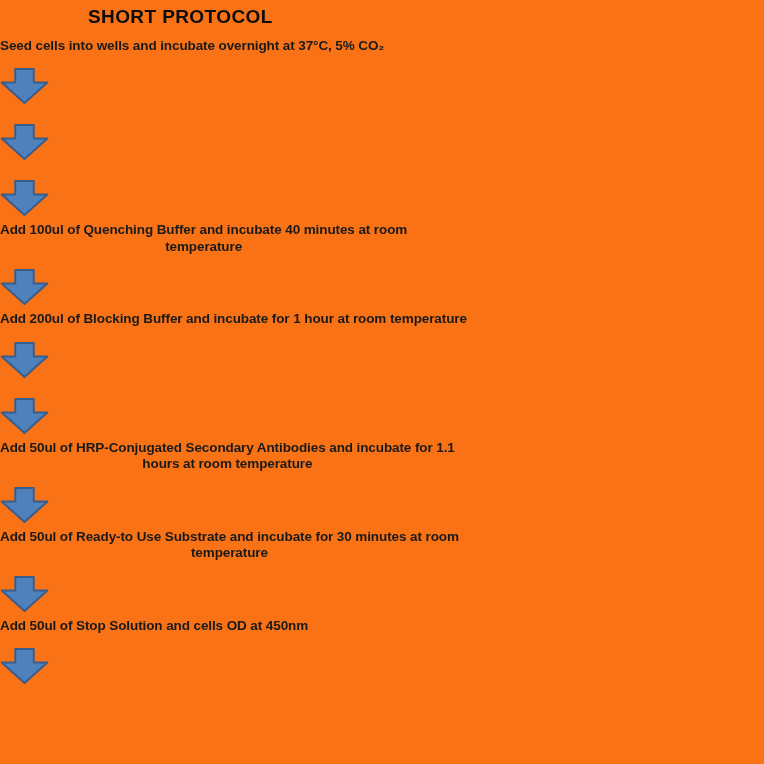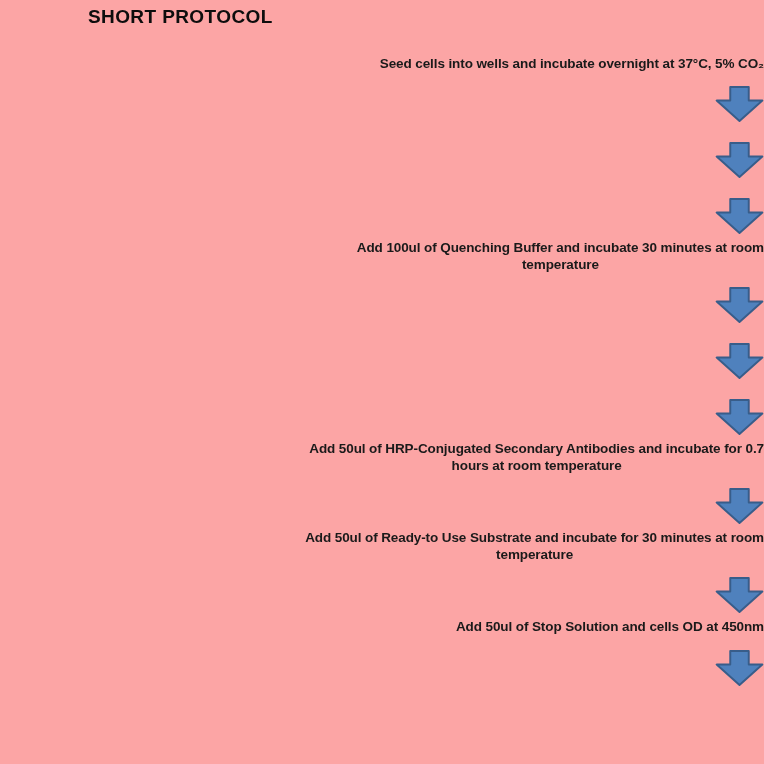--- a/index.html
+++ b/index.html
@@ -4,36 +4,36 @@
 <style>
   html, body {
     margin: 0;
     padding: 0;
     background: #ffffff;
   }
   .canvas {
     position: relative;
     width: 764px;
     height: 764px;
-    background: #fca5a5;
+    background: #f97316;
     overflow: hidden;
     font-family: "Liberation Sans", "DejaVu Sans", sans-serif;
   }
   .title {
     margin: 6px 0 0 88px;
     font-size: 19px;
     font-weight: bold;
     color: #0d0d0d;
     letter-spacing: 0.4px;
   }
   .flow {
     display: flex;
     flex-direction: column;
-    align-items: flex-end;
-    margin-top: 28px;
+    align-items: flex-start;
+    margin-top: 10px;
   }
   .step-text {
     font-size: 13.5px;
     font-weight: bold;
     color: #1a1a1a;
     text-align: center;
     line-height: 1.22;
     white-space: pre-line;
     max-width: 640px;
     letter-spacing: -0.1px;
@@ -63,38 +63,39 @@
 
     <svg class="arrow" viewBox="0 0 50 37" xmlns="http://www.w3.org/2000/svg">
       <path d="M15.5 1 H34.5 V15 H48.5 L25 36 L1.5 15 H15.5 Z" stroke-width="2" stroke-linejoin="round" fill="#4F81BD" stroke="#385D8A"></path>
     </svg>
 
 
     <svg class="arrow" viewBox="0 0 50 37" xmlns="http://www.w3.org/2000/svg">
       <path d="M15.5 1 H34.5 V15 H48.5 L25 36 L1.5 15 H15.5 Z" stroke-width="2" stroke-linejoin="round" fill="#4F81BD" stroke="#385D8A"></path>
     </svg>
 
-    <div class="step-text">Add 100ul of Quenching Buffer and incubate 30 minutes at room
+    <div class="step-text">Add 100ul of Quenching Buffer and incubate 40 minutes at room
 temperature</div>
+
+    <svg class="arrow" viewBox="0 0 50 37" xmlns="http://www.w3.org/2000/svg">
+      <path d="M15.5 1 H34.5 V15 H48.5 L25 36 L1.5 15 H15.5 Z" stroke-width="2" stroke-linejoin="round" fill="#4F81BD" stroke="#385D8A"></path>
+    </svg>
+
+    <div class="step-text">Add 200ul of Blocking Buffer and incubate for 1 hour at room temperature</div>
 
     <svg class="arrow" viewBox="0 0 50 37" xmlns="http://www.w3.org/2000/svg">
       <path d="M15.5 1 H34.5 V15 H48.5 L25 36 L1.5 15 H15.5 Z" stroke-width="2" stroke-linejoin="round" fill="#4F81BD" stroke="#385D8A"></path>
     </svg>
 
 
     <svg class="arrow" viewBox="0 0 50 37" xmlns="http://www.w3.org/2000/svg">
       <path d="M15.5 1 H34.5 V15 H48.5 L25 36 L1.5 15 H15.5 Z" stroke-width="2" stroke-linejoin="round" fill="#4F81BD" stroke="#385D8A"></path>
     </svg>
 
-
-    <svg class="arrow" viewBox="0 0 50 37" xmlns="http://www.w3.org/2000/svg">
-      <path d="M15.5 1 H34.5 V15 H48.5 L25 36 L1.5 15 H15.5 Z" stroke-width="2" stroke-linejoin="round" fill="#4F81BD" stroke="#385D8A"></path>
-    </svg>
-
-    <div class="step-text">Add 50ul of HRP-Conjugated Secondary Antibodies and incubate for 0.7
+    <div class="step-text">Add 50ul of HRP-Conjugated Secondary Antibodies and incubate for 1.1
 hours at room temperature</div>
 
     <svg class="arrow" viewBox="0 0 50 37" xmlns="http://www.w3.org/2000/svg">
       <path d="M15.5 1 H34.5 V15 H48.5 L25 36 L1.5 15 H15.5 Z" stroke-width="2" stroke-linejoin="round" fill="#4F81BD" stroke="#385D8A"></path>
     </svg>
 
     <div class="step-text">Add 50ul of Ready-to Use Substrate and incubate for 30 minutes at room
 temperature</div>
 
     <svg class="arrow" viewBox="0 0 50 37" xmlns="http://www.w3.org/2000/svg">

